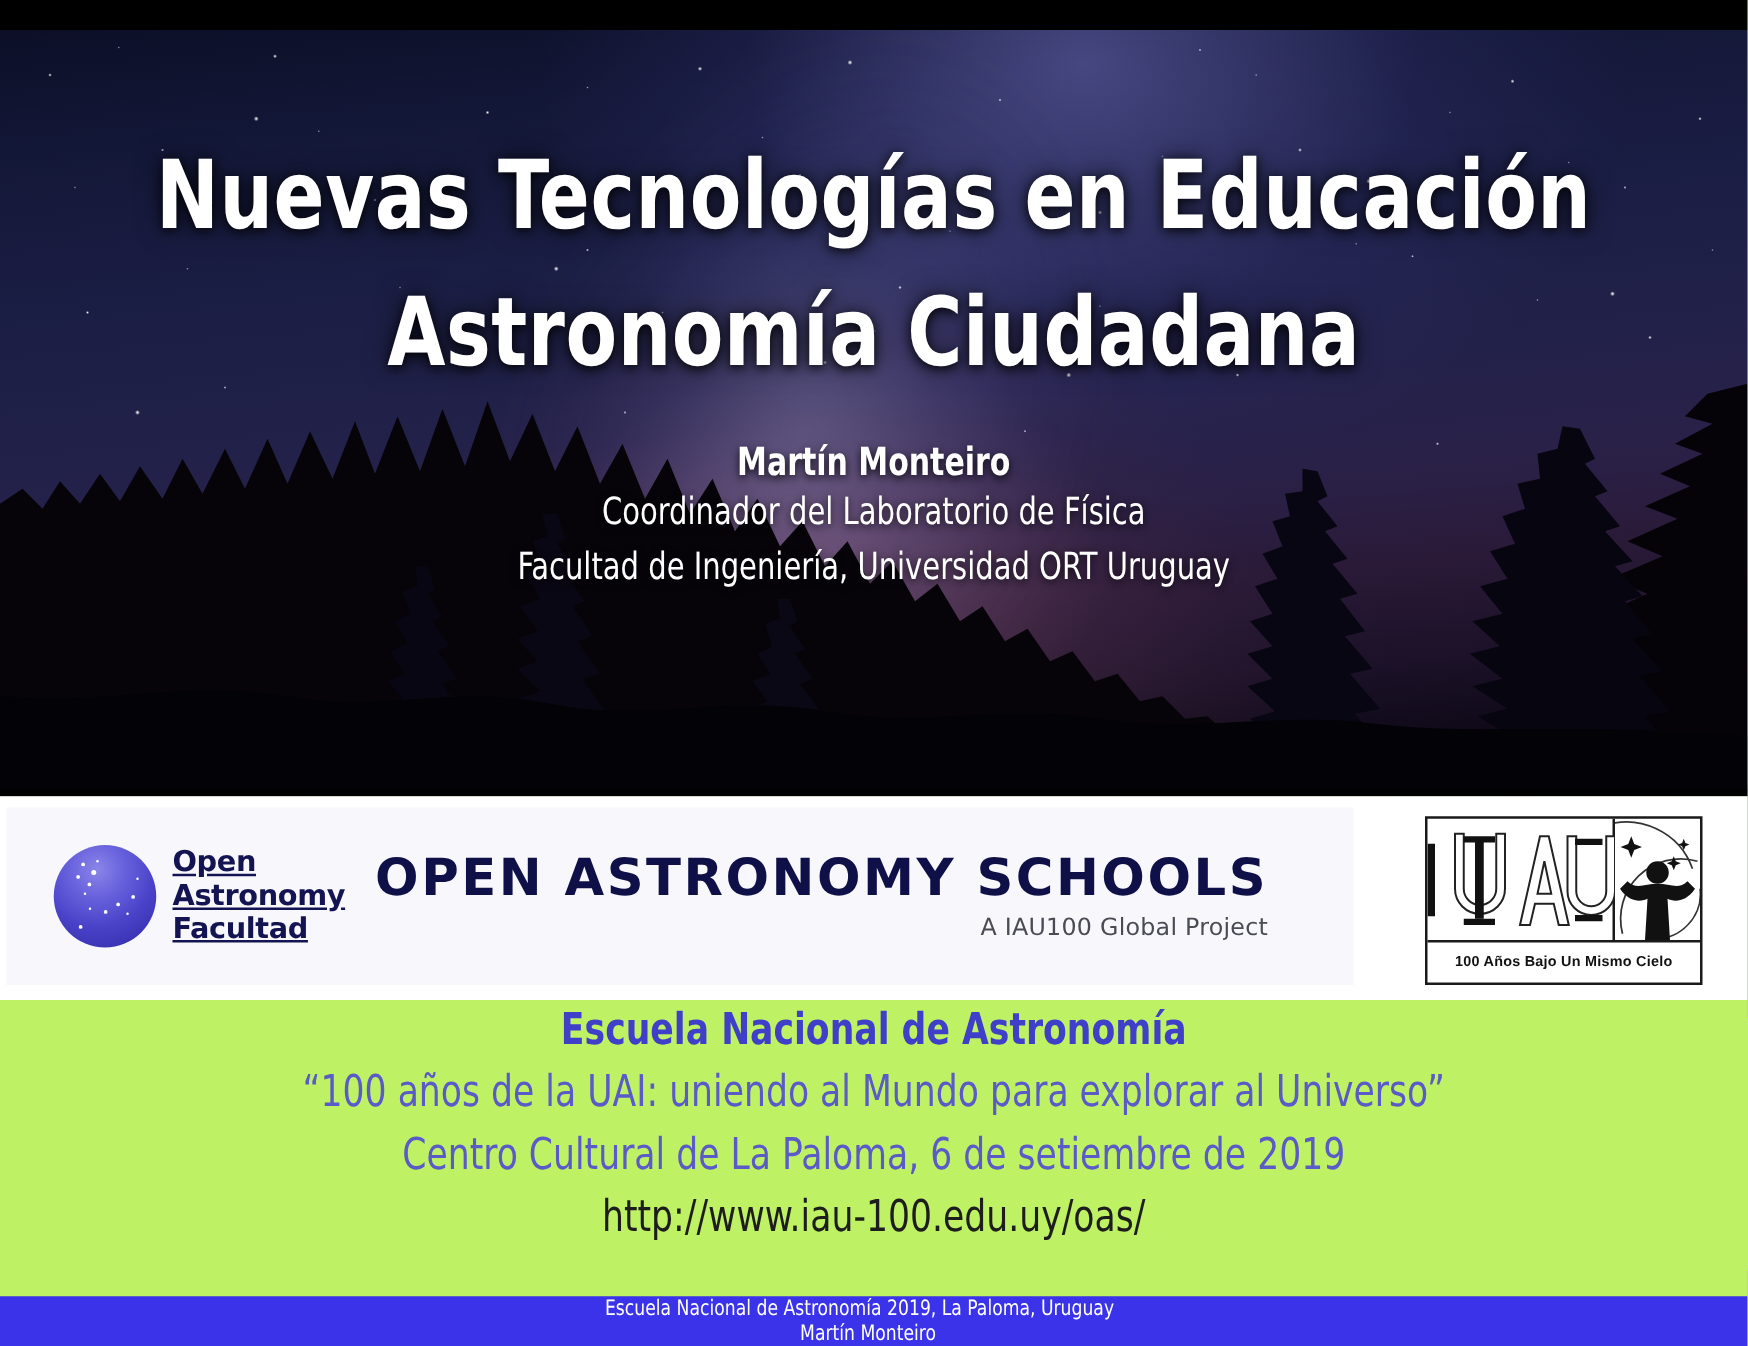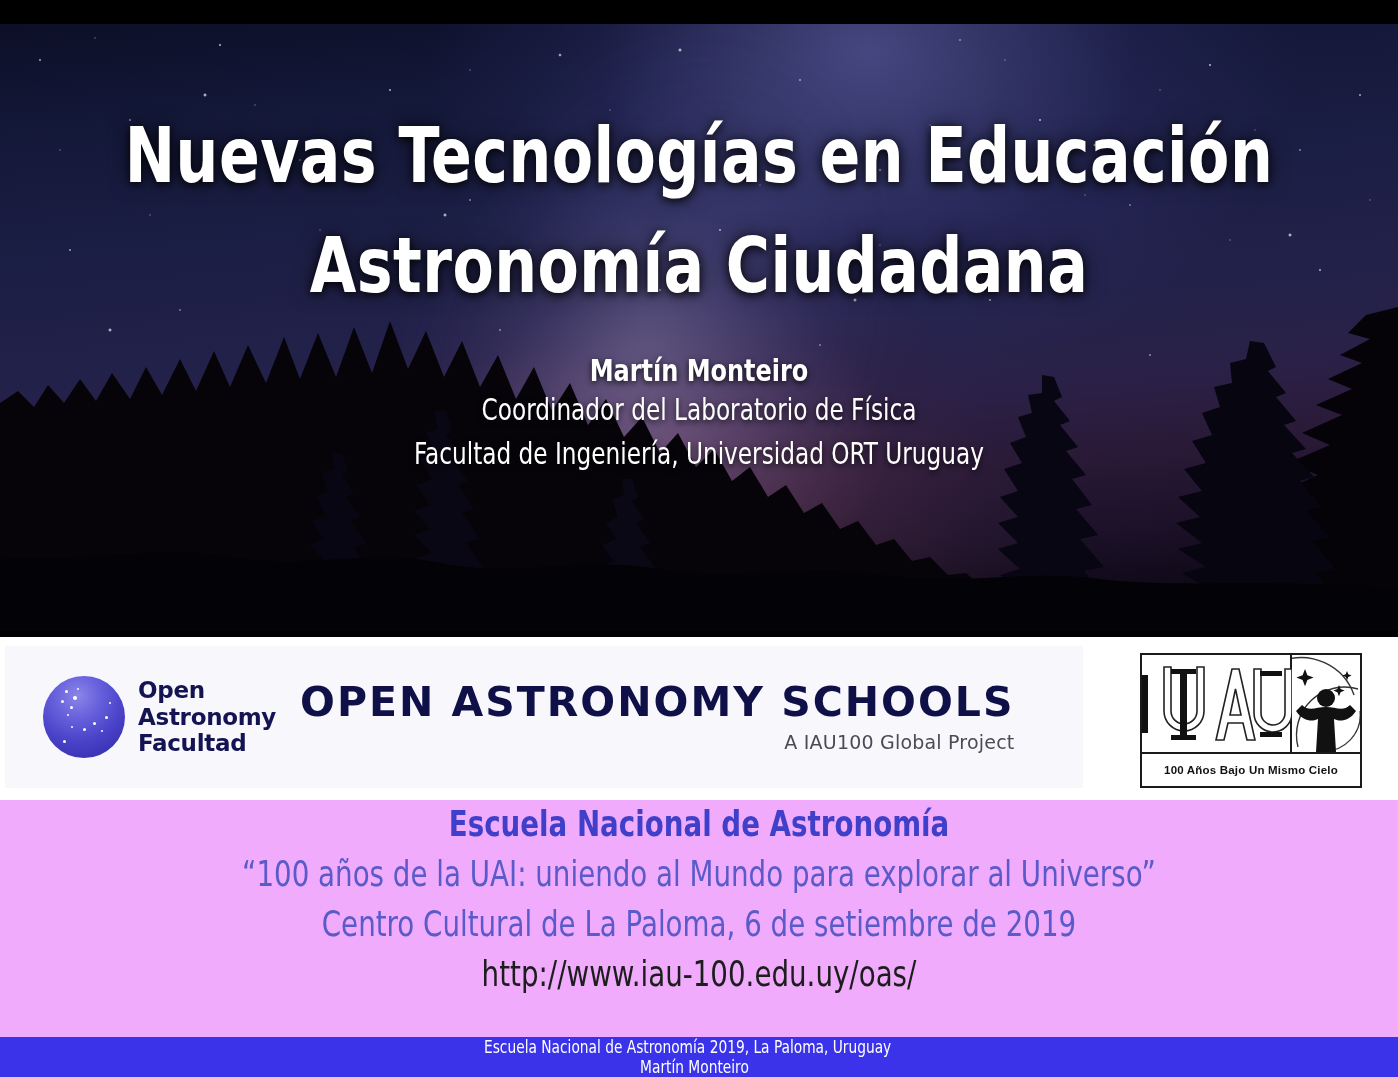--- a/index.html
+++ b/index.html
@@ -6,21 +6,21 @@
   * { margin:0; padding:0; box-sizing:border-box; }
   html, body {
     width:1398px; height:1077px;
     background:#ffffff;
     font-family:"Liberation Sans", sans-serif;
     overflow:hidden;
   }
   #slide {
     position:relative;
     width:1398px; height:1077px;
-    background:#f0abfc;
+    background:#bef264;
   }
 
   
   #hero {
     position:absolute; left:0; top:0;
     width:1398px; height:637px;
     background:#000000;
     overflow:hidden;
   }
   
@@ -195,20 +195,21 @@
     width:3px; height:3px;
   }
   #oas-name {
     margin-left:13px;
     color:#141452;
     font-family:"DejaVu Sans","Liberation Sans", sans-serif;
     font-weight:700;
     font-size:23px;
     line-height:1.17;
     letter-spacing:-0.3px;
+    text-decoration:underline;
   }
   #oas-word {
     margin-left:24px;
   }
   #oas-wordmark {
     color:#101048;
     font-family:"DejaVu Sans","Liberation Sans", sans-serif;
     font-weight:700;
     font-size:41px;
     letter-spacing:2.0px;

